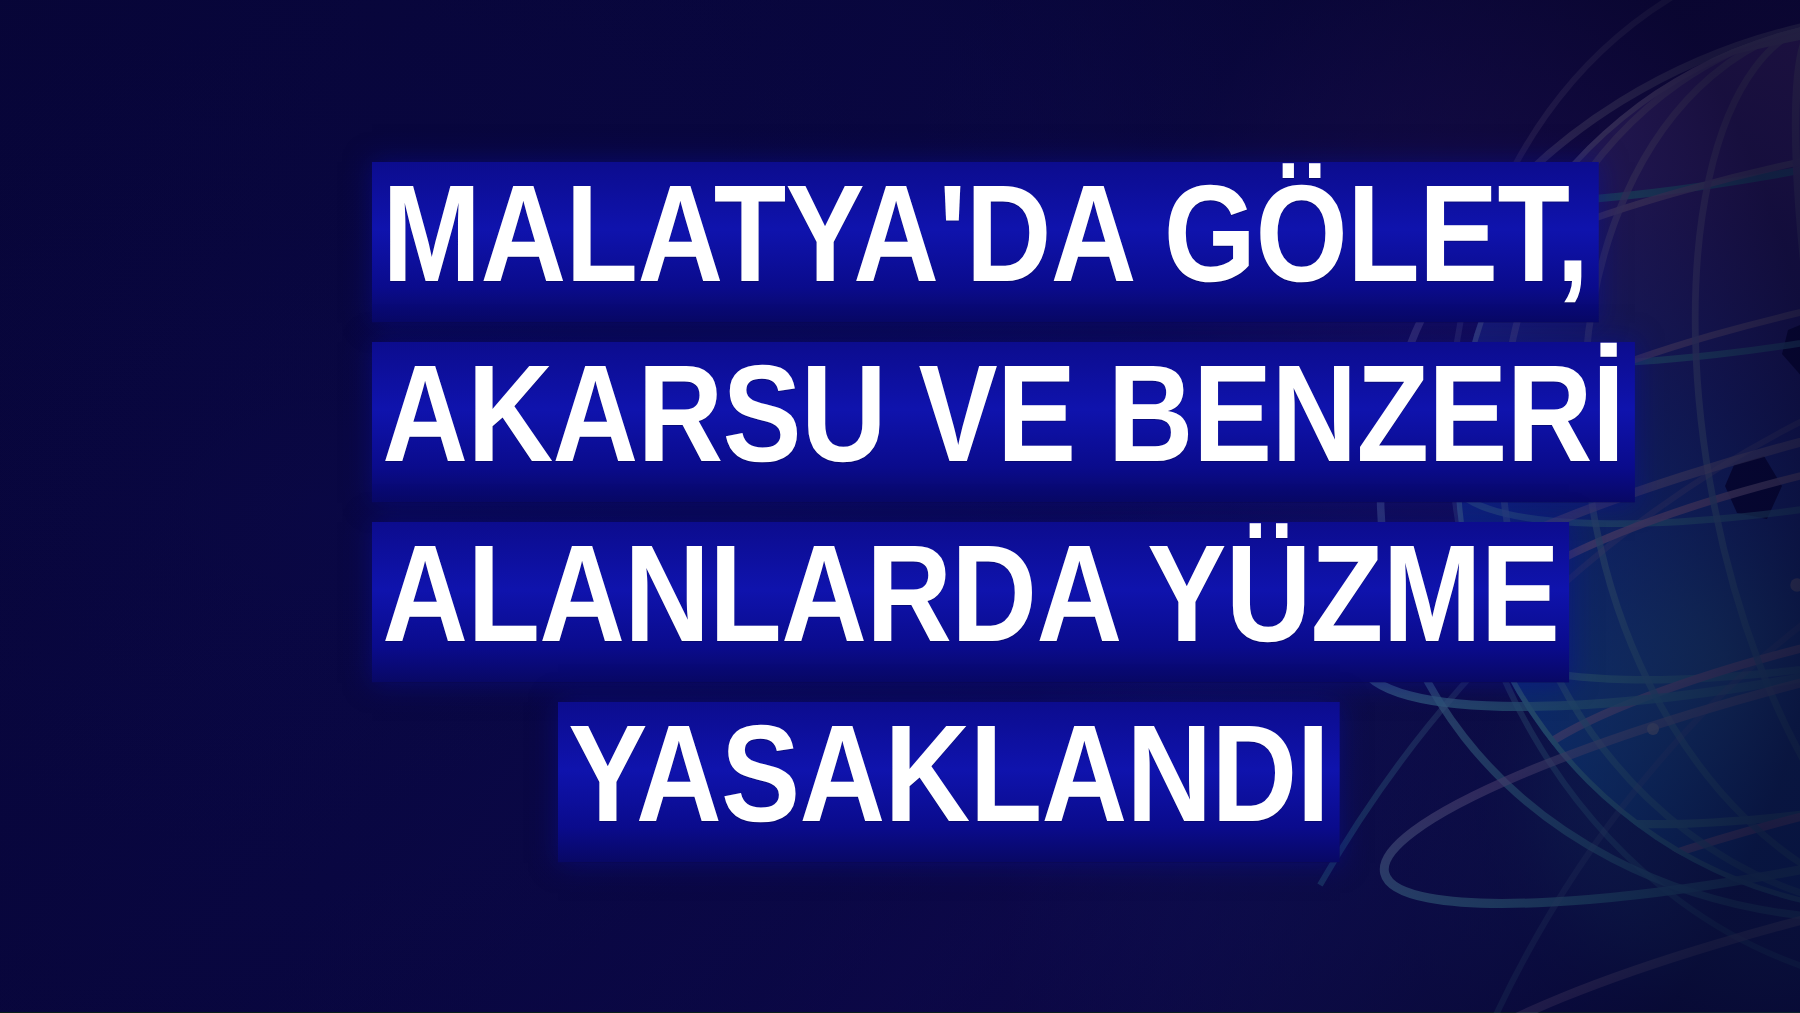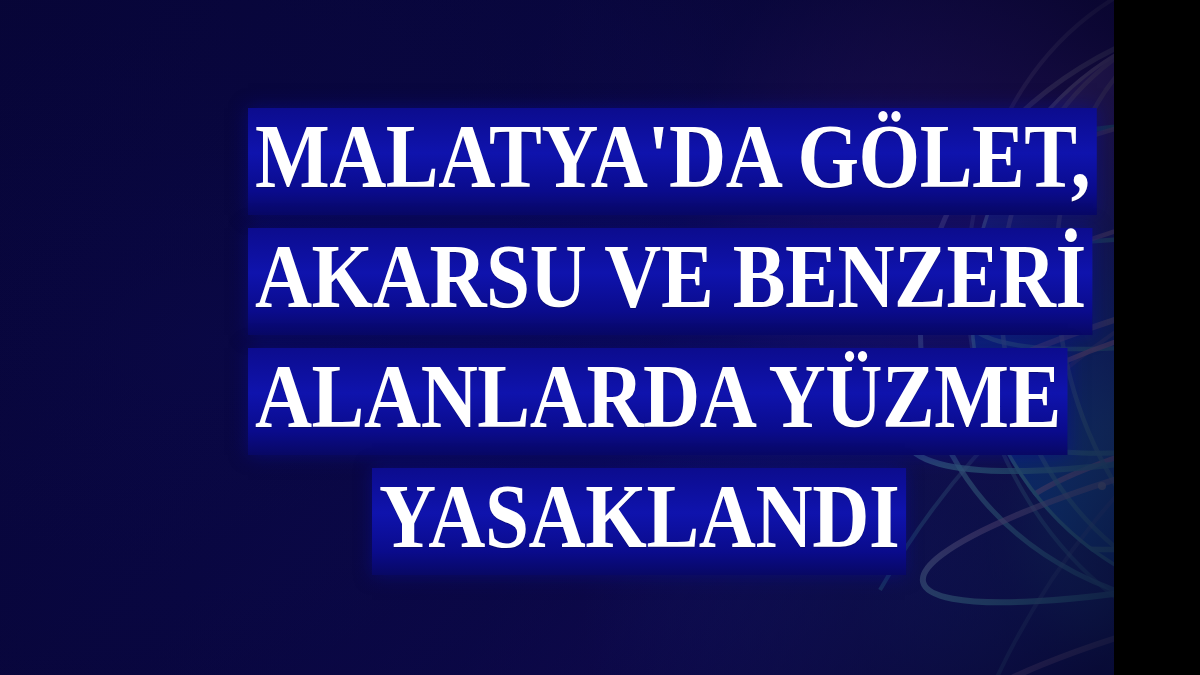--- a/index.html
+++ b/index.html
@@ -2,25 +2,25 @@
 <html><head>
 <meta charset="utf-8">
 <style>
   html, body {
     margin: 0;
     padding: 0;
     background: #000;
   }
   #stage {
     position: relative;
-    width: 1114px;
+    width: 1200px;
     height: 675px;
     overflow: hidden;
     background: #14532d;
-    font-family: Liberation Serif, serif;
+    font-family: Liberation Sans, sans-serif;
   }
 
   
   .bg-base {
     position: absolute;
     inset: 0;
     background:
       radial-gradient(ellipse 900px 620px at 108% 28%,
         rgba(215,120,255,0.55) 0%,
         rgba(150,70,220,0.30) 28%,

